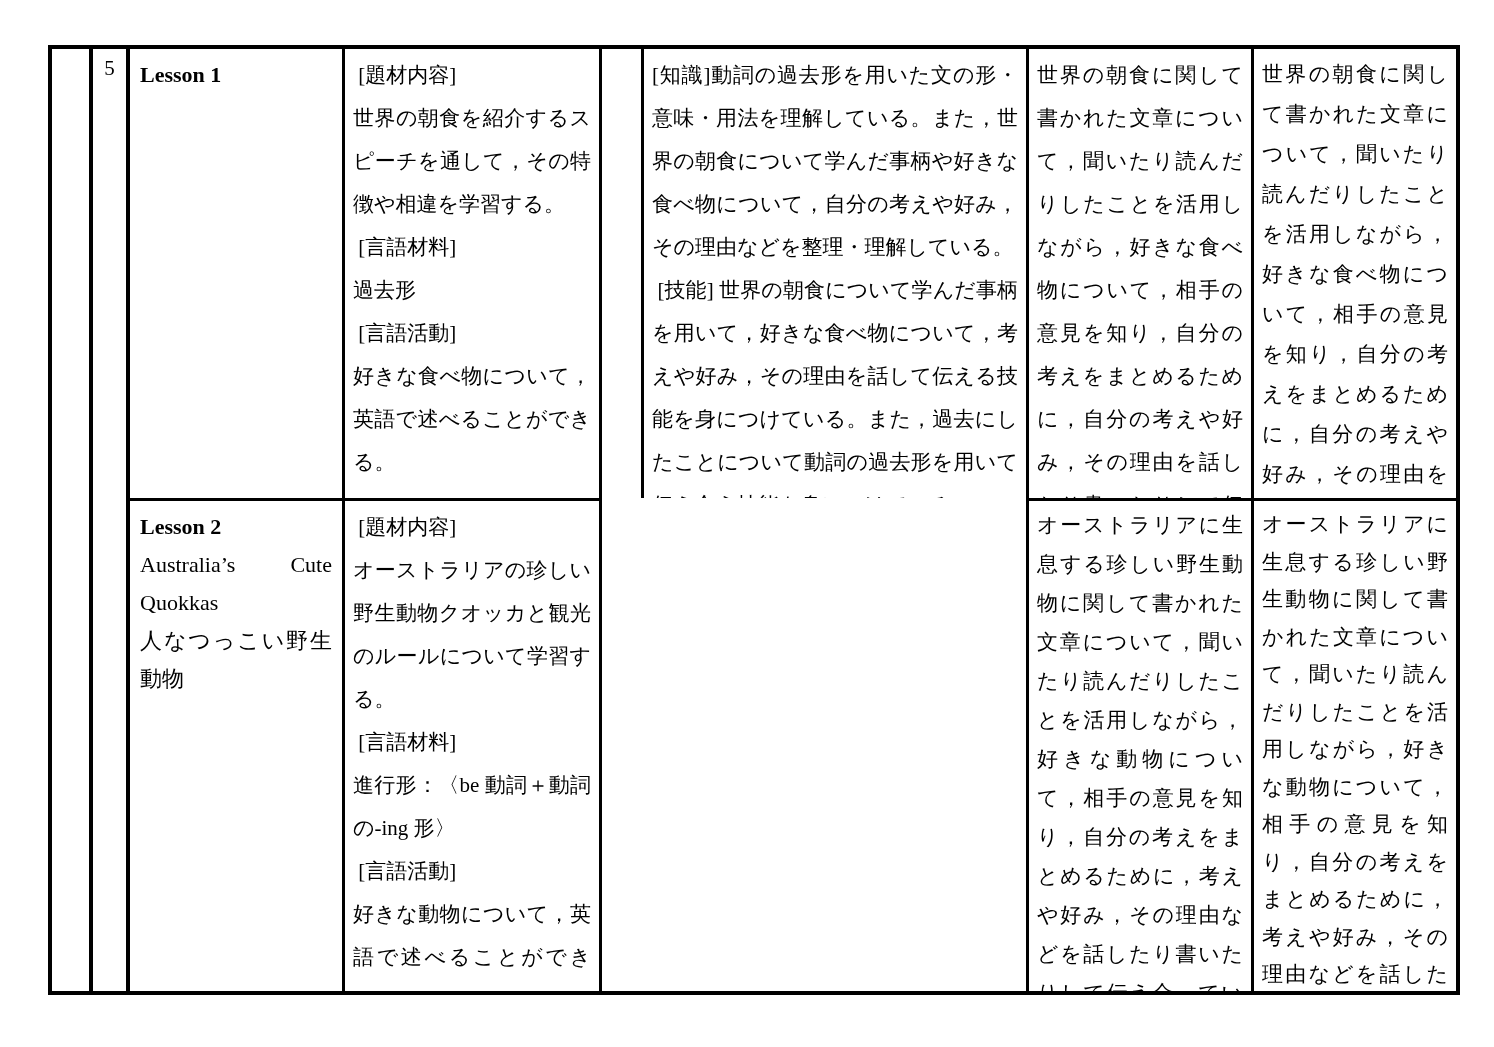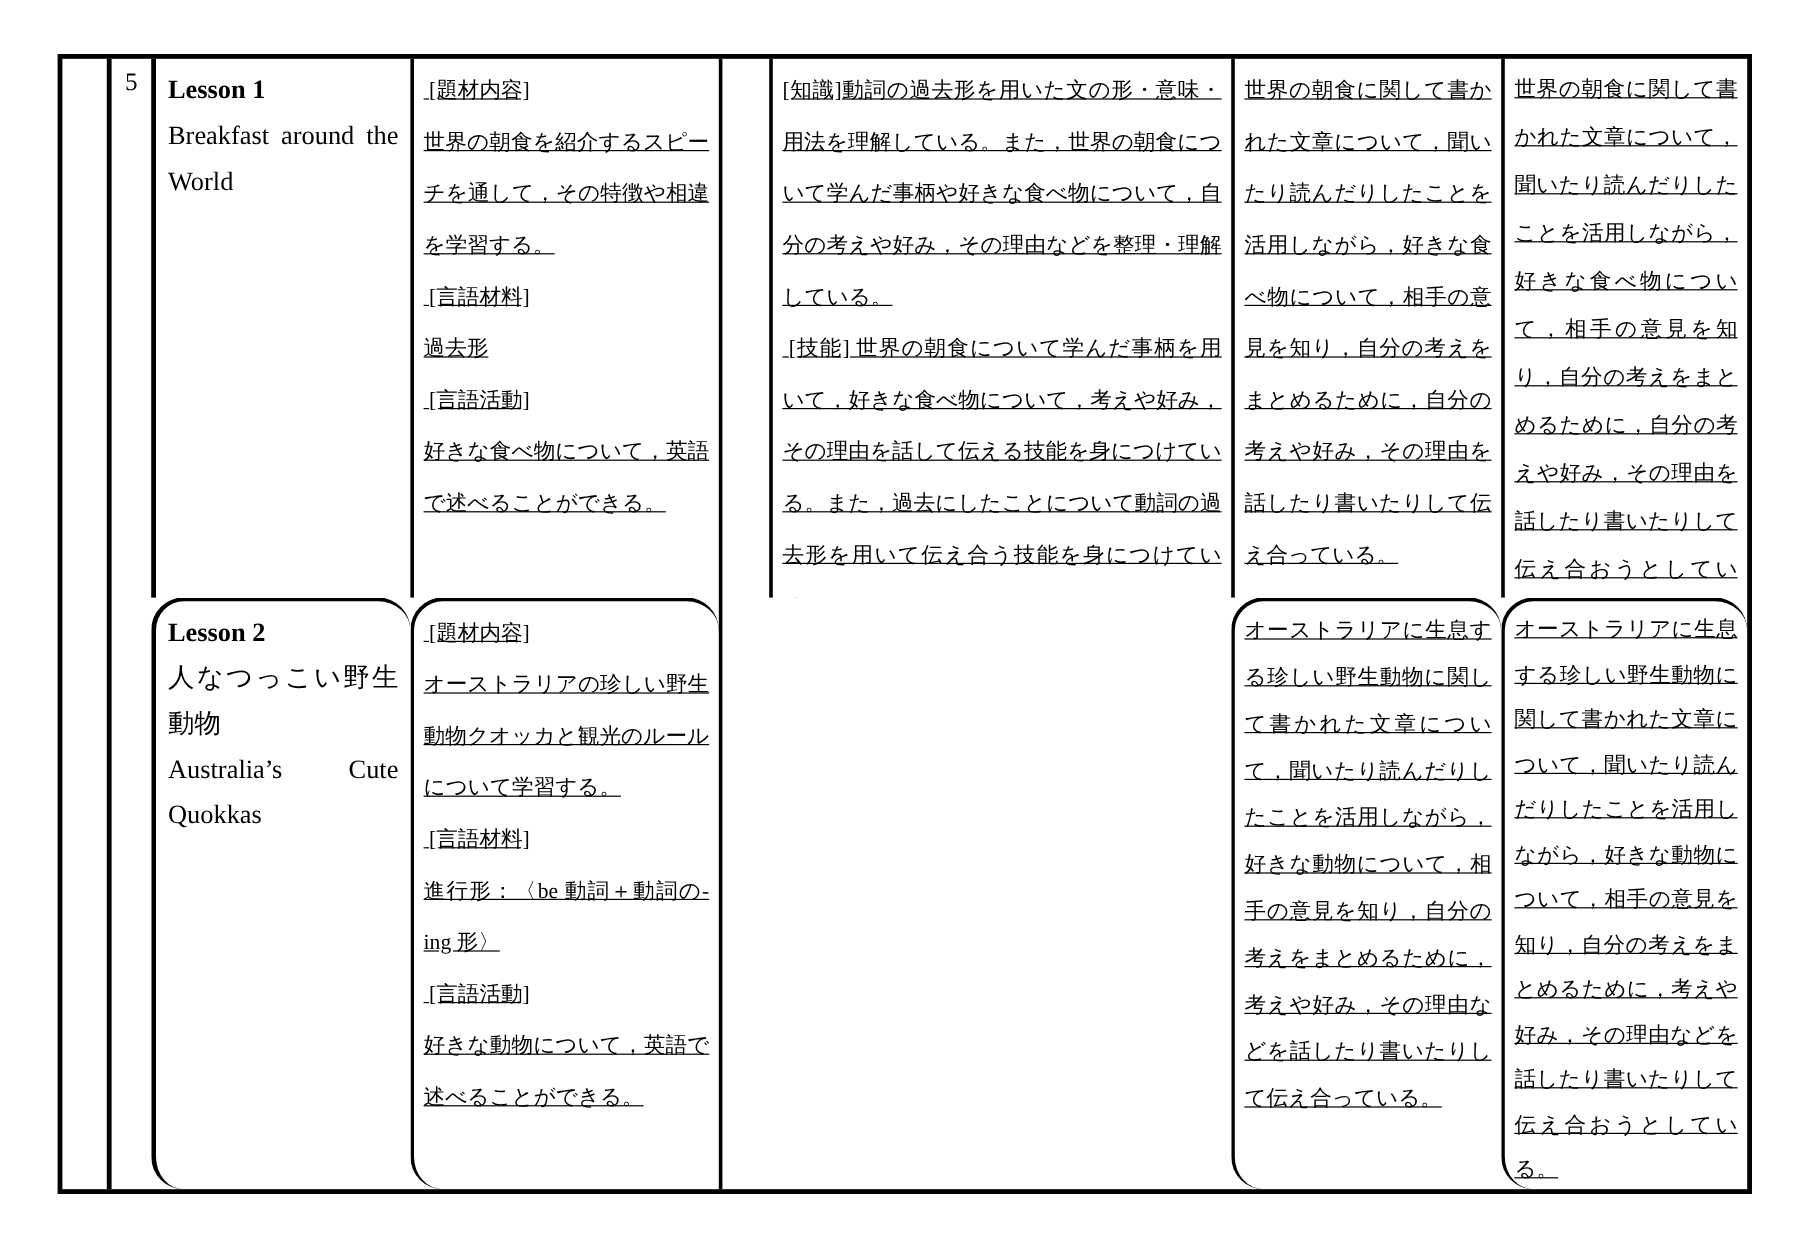--- a/index.html
+++ b/index.html
@@ -14,24 +14,24 @@
     grid-template-rows:449px 1fr;
     border:4px solid #000;box-sizing:border-box;background:#fff;
   }
   .cell{box-sizing:border-box;overflow:hidden;}
   .c1{grid-column:1}.c2{grid-column:2}.c3{grid-column:3}.c4{grid-column:4}
   .c5{grid-column:5}.c6{grid-column:6}.c7{grid-column:7}.c8{grid-column:8}
   .r1{grid-row:1}.r2{grid-row:2}
   .span2{grid-row:1/3}
   .bl3{border-left:3px solid #000;}
   .bl4{border-left:4px solid #000;}
-  .bt3{border-top:3px solid #000;border-radius:27px;}
+  .bt3{border-top:3px solid #000;}
   .txt{
-    padding:5px 8px 0 8px;font-size:18px;
-    text-align:justify;white-space:pre-wrap;text-decoration:underline;
+    padding:5px 8px 0 8px;font-size:21px;
+    text-align:justify;white-space:pre-wrap;
   }
   .lh43{line-height:43px}
   .lh40{line-height:40px}
   .lh39{line-height:39px}
   .lh375{line-height:37.5px}
   .title-cell{padding:7px 10px 0 10px;font-size:22px;line-height:38px;}
   .title-cell div{text-align:justify;}
   .lesson-label{font-weight:bold;text-align:center;}
   .month-cell{padding-top:7px;text-align:center;font-size:21px;}
 </style>
@@ -41,37 +41,36 @@
 <div class="table">
 
   <div class="cell c1 span2"></div>
   <div class="cell c2 span2 bl4 month-cell">
     <span>5</span>
   </div>
   <div class="cell c5 span2 bl3"></div>
 
   <div class="cell c3 r1 bl4 title-cell">
     <div class="lesson-label">Lesson 1</div>
-    <div>Breakfast around the World</div>
   </div>
   <div class="cell c4 r1 bl3 txt lh43"> [題材内容]
 世界の朝食を紹介するスピーチを通して，その特徴や相違を学習する。
  [言語材料]
 過去形
  [言語活動]
 好きな食べ物について，英語で述べることができる。</div>
   <div class="cell c6 r1 bl3 txt lh43">[知識]動詞の過去形を用いた文の形・意味・用法を理解している。また，世界の朝食について学んだ事柄や好きな食べ物について，自分の考えや好み，その理由などを整理・理解している。
  [技能] 世界の朝食について学んだ事柄を用いて，好きな食べ物について，考えや好み，その理由を話して伝える技能を身につけている。また，過去にしたことについて動詞の過去形を用いて伝え合う技能を身につけている。</div>
   <div class="cell c7 r1 bl3 txt lh43">世界の朝食に関して書かれた文章について，聞いたり読んだりしたことを活用しながら，好きな食べ物について，相手の意見を知り，自分の考えをまとめるために，自分の考えや好み，その理由を話したり書いたりして伝え合っている。</div>
   <div class="cell c8 r1 bl3 txt lh40">世界の朝食に関して書かれた文章について，聞いたり読んだりしたことを活用しながら，好きな食べ物について，相手の意見を知り，自分の考えをまとめるために，自分の考えや好み，その理由を話したり書いたりして伝え合おうとしている。</div>
 
   <div class="cell c3 r2 bl4 bt3 title-cell">
     <div class="lesson-label">Lesson 2</div>
+    <div>Australia’s Cute Quokkas</div>
     <div>人なつっこい野生動物</div>
-    <div>Australia’s Cute Quokkas</div>
   </div>
   <div class="cell c4 r2 bl3 bt3 txt lh43"> [題材内容]
 オーストラリアの珍しい野生動物クオッカと観光のルールについて学習する。
  [言語材料]
 進行形：〈be 動詞＋動詞の-ing 形〉
  [言語活動]
 好きな動物について，英語で述べることができる。</div>
   <div class="cell c7 r2 bl3 bt3 txt lh39">オーストラリアに生息する珍しい野生動物に関して書かれた文章について，聞いたり読んだりしたことを活用しながら，好きな動物について，相手の意見を知り，自分の考えをまとめるために，考えや好み，その理由などを話したり書いたりして伝え合っている。</div>
   <div class="cell c8 r2 bl3 bt3 txt lh375">オーストラリアに生息する珍しい野生動物に関して書かれた文章について，聞いたり読んだりしたことを活用しながら，好きな動物について，相手の意見を知り，自分の考えをまとめるために，考えや好み，その理由などを話したり書いたりして伝え合おうとしている。</div>
 

